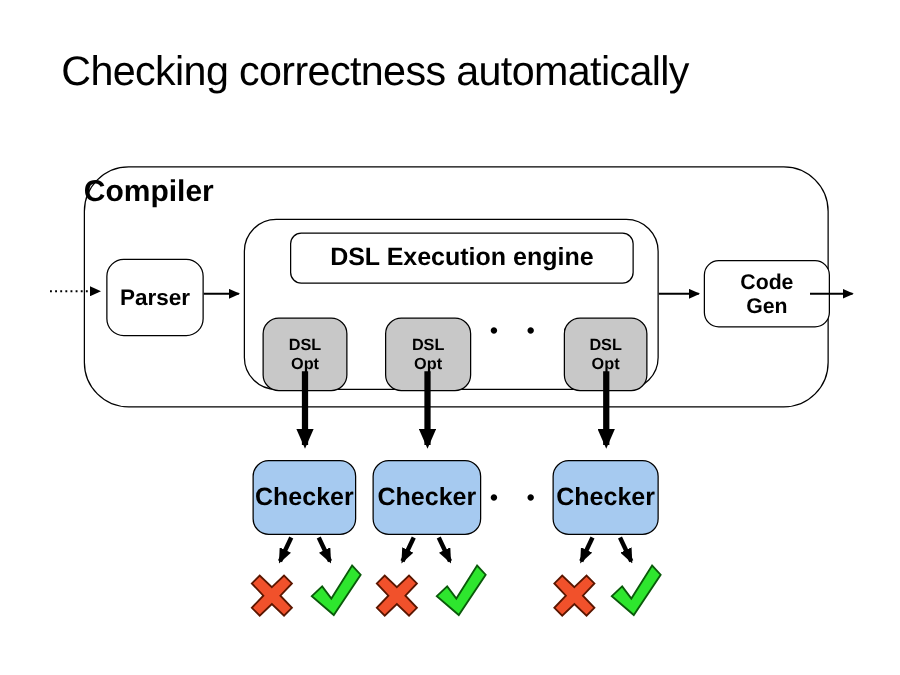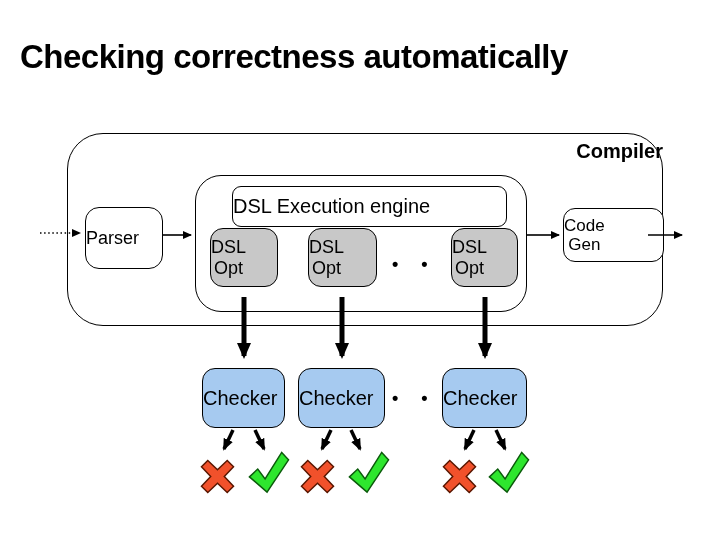--- a/index.html
+++ b/index.html
@@ -2,37 +2,37 @@
 <html style="--box-gray: #c8c8c8; --box-blue: #a6caf0; --cross-red: #f1512b; --cross-outline: #5a1600; --check-green: #2ee62e; --check-outline: #0a5a0a;"><head>
 <meta charset="utf-8">
 <style>
   html,body{margin:0;padding:0;}
   body{
     width:720px;height:540px;position:relative;overflow:hidden;
     background:#ffffff;color:#000;
     font-family:"Liberation Sans","DejaVu Sans",sans-serif;
   }
   .title{
-    position:absolute;left:20px;top:38px;width:660px;
-    font-size:33px;font-weight:bold;letter-spacing:-0.5px;
+    position:absolute;left:49px;top:38px;width:660px;
+    font-size:33px;font-weight:normal;letter-spacing:-0.5px;
   }
   .box{
     position:absolute;box-sizing:border-box;border:1.5px solid #000;
-    background:#fff;display:flex;align-items:center;justify-content:flex-start;
-    text-align:center;font-weight:normal;
+    background:#fff;display:flex;align-items:center;justify-content:center;
+    text-align:center;font-weight:bold;
   }
   .lbl{white-space:pre-line;line-height:1.12;}
   .compiler-box{left:67px;top:133px;width:596px;height:193px;border-radius:36px;background:transparent;}
-  .compiler-label{position:absolute;left:67px;top:140px;width:596px;text-align:right;
-    font-size:20px;font-weight:bold;}
+  .compiler-label{position:absolute;left:67px;top:140px;width:596px;text-align:left;
+    font-size:24px;font-weight:bold;}
   .engine-wrapper{left:195px;top:175px;width:332px;height:137px;border-radius:26px;background:transparent;}
   .engine-box{left:232px;top:186px;width:275px;height:41px;border-radius:9px;font-size:20px;}
   .parser-box{left:85px;top:207px;width:78px;height:62px;border-radius:14px;font-size:18px;}
   .codegen-box{left:563px;top:208px;width:101px;height:54px;border-radius:12px;font-size:17px;}
-  .opt-box{top:228px;height:59px;border-radius:13px;font-size:18px;
+  .opt-box{top:254px;height:59px;border-radius:13px;font-size:13px;
     background:var(--box-gray,#c8c8c8);}
   .opt-1{left:210px;width:68px;}
   .opt-2{left:308px;width:69px;}
   .opt-3{left:451px;width:67px;}
   .checker-box{top:368px;height:60px;border-radius:13px;font-size:20px;
     background:var(--box-blue,#a6caf0);}
   .checker-1{left:202px;width:83px;}
   .checker-2{left:298px;width:87px;}
   .checker-3{left:442px;width:85px;}
   .dots{

